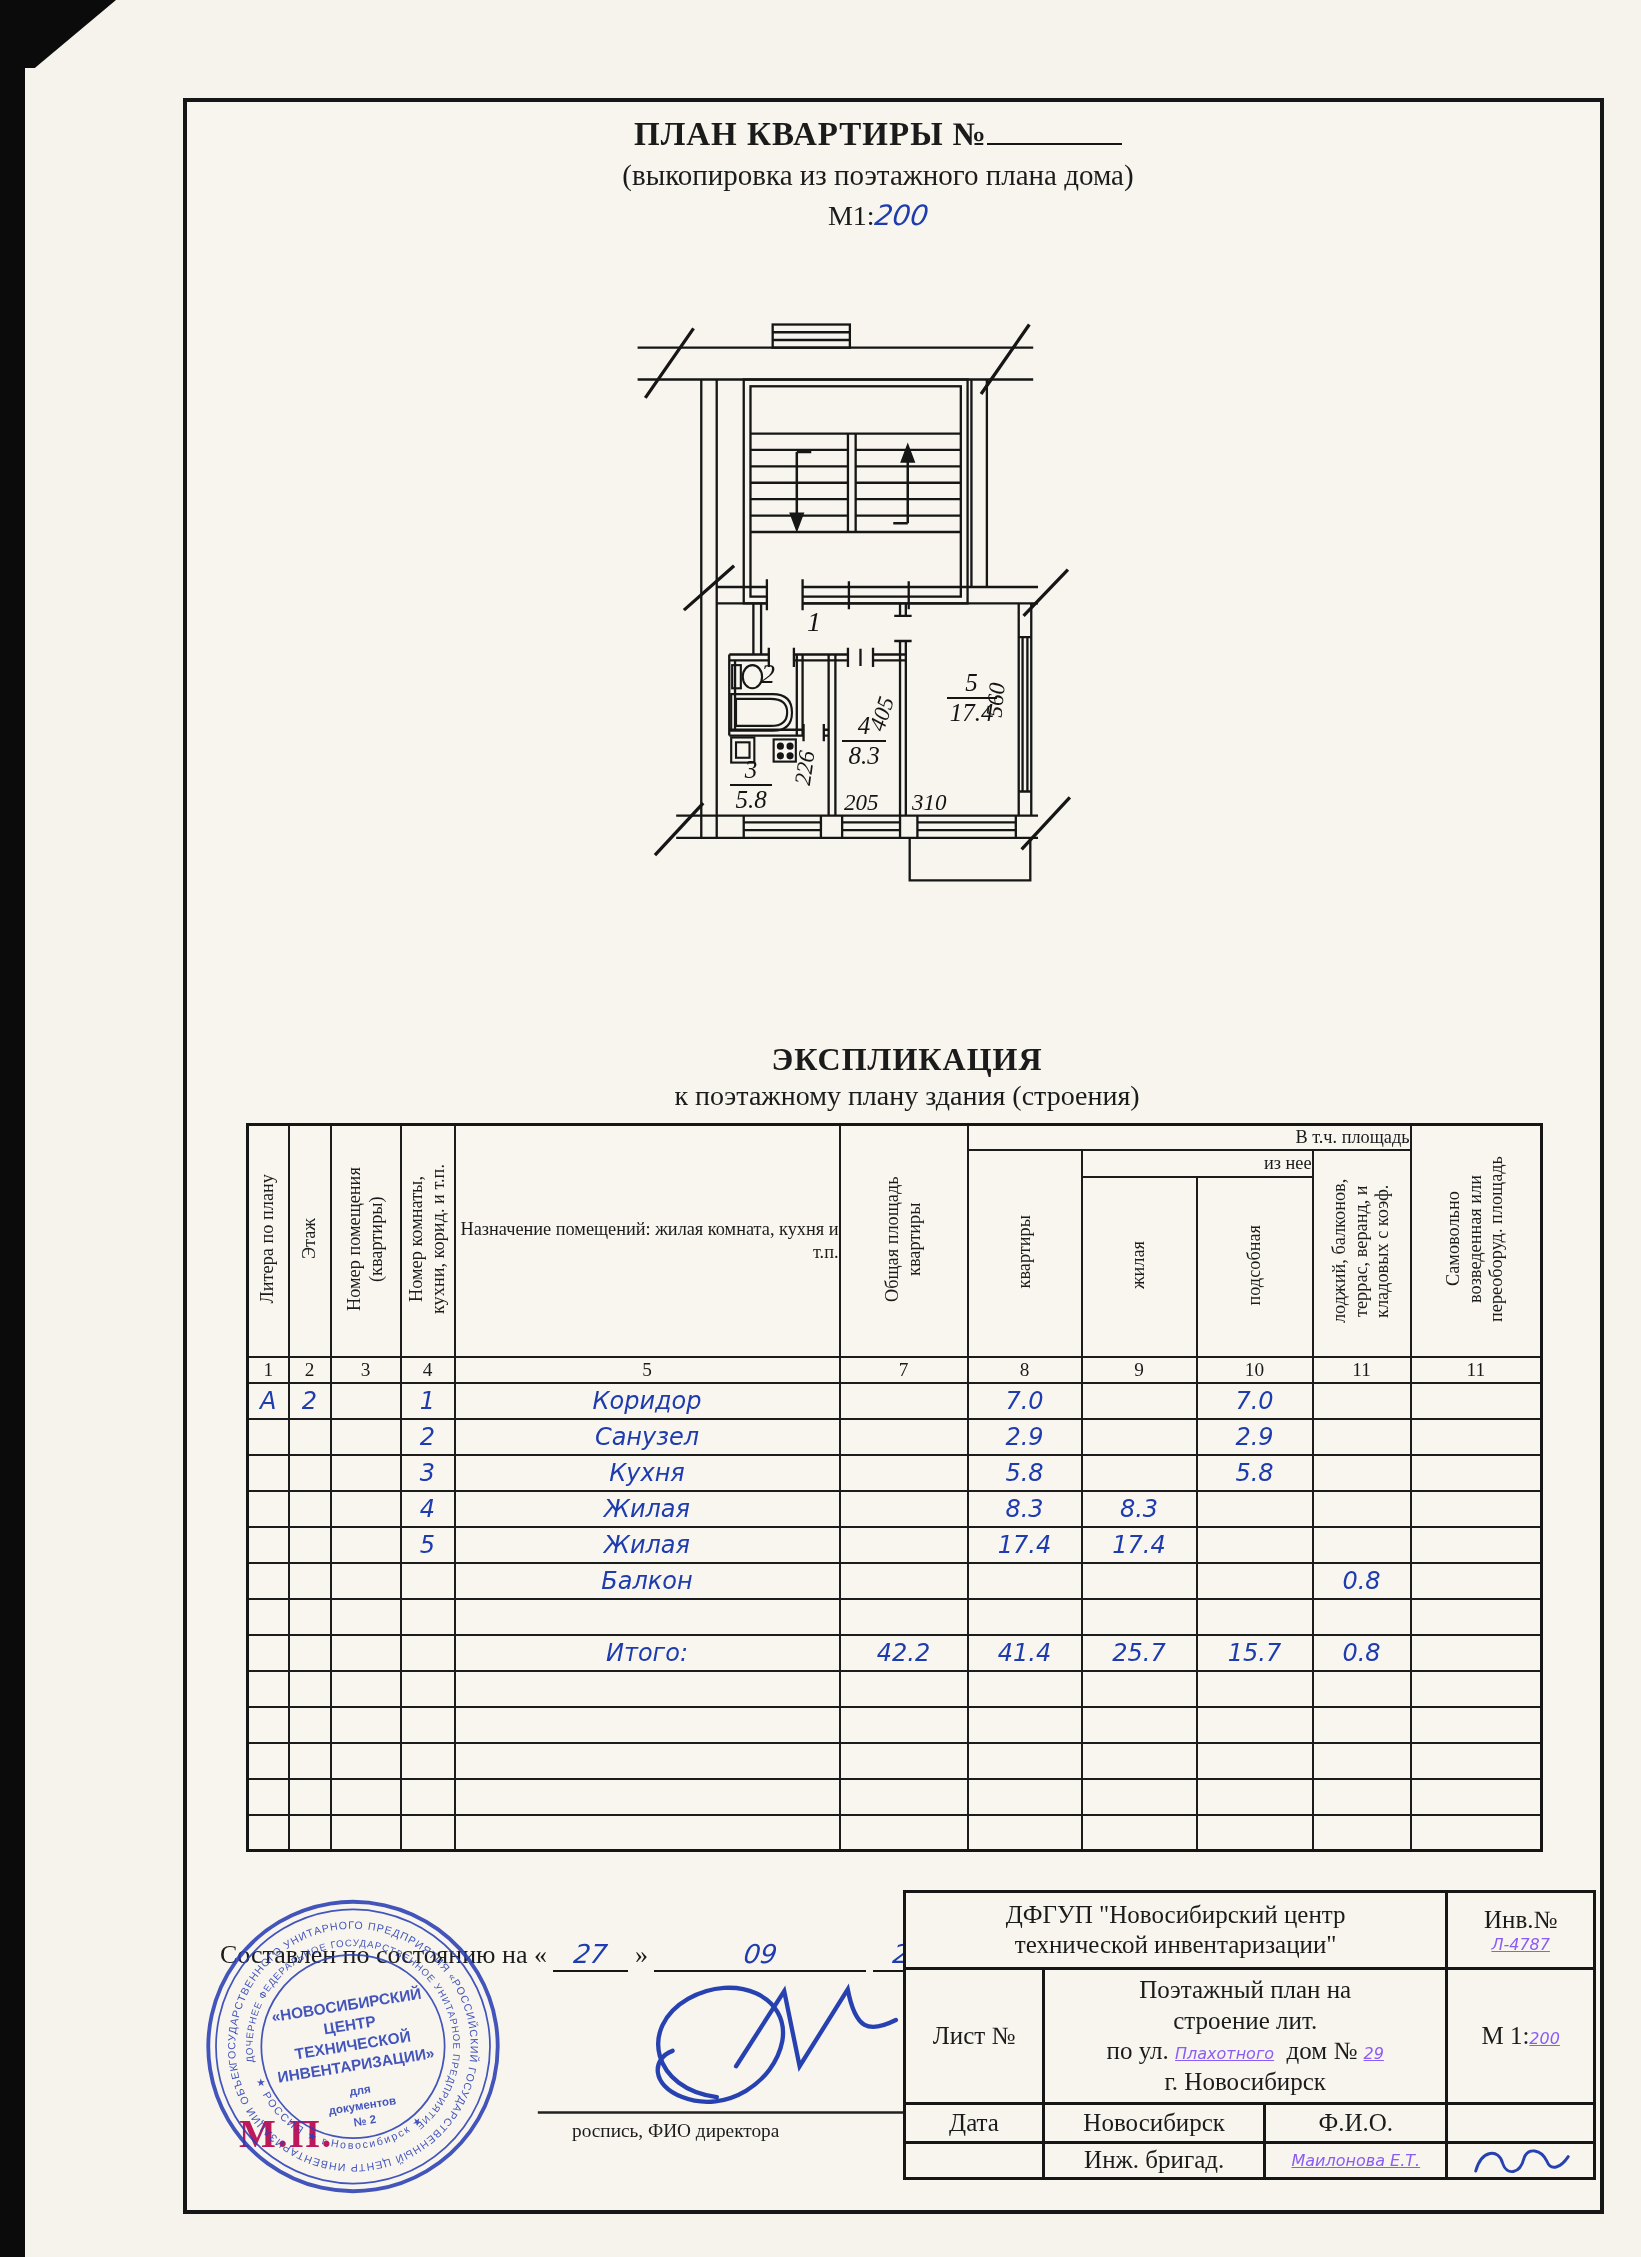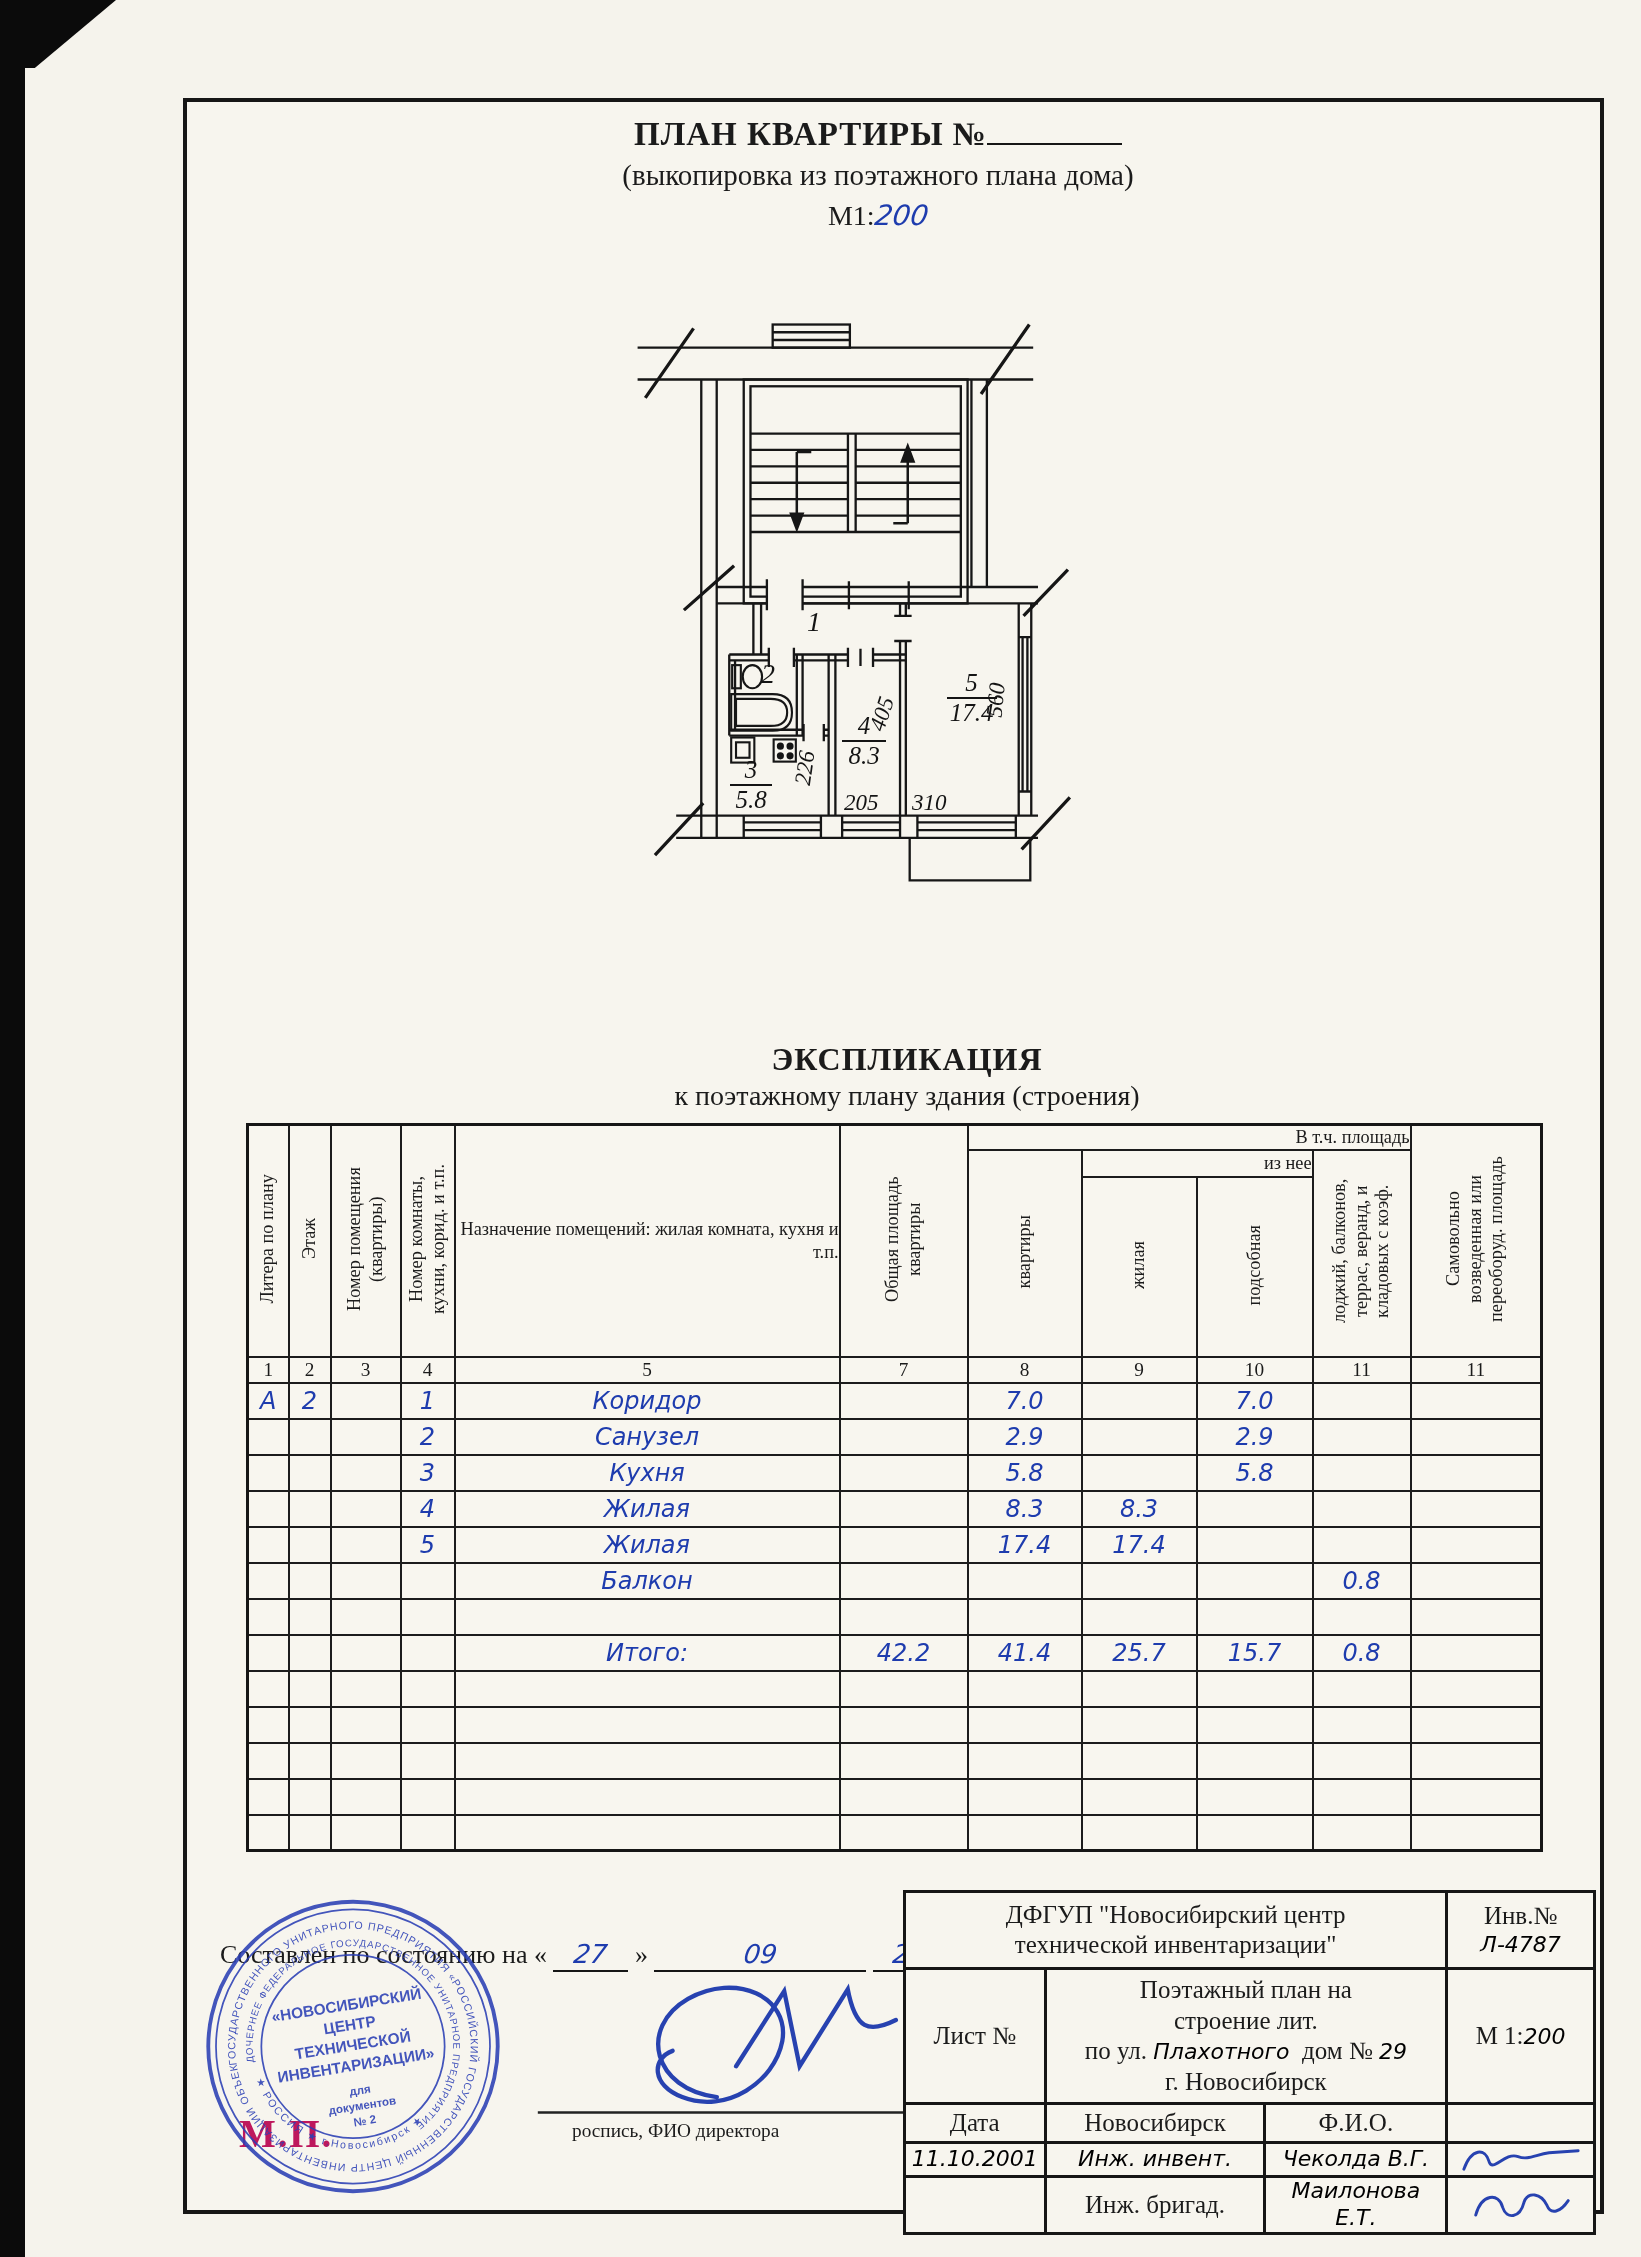--- a/index.html
+++ b/index.html
@@ -39,21 +39,21 @@
   tr.dr td{font-family:"DejaVu Sans",sans-serif;font-style:italic;color:#1e3cae;font-size:24px;text-align:center;line-height:1;}
   
   .compiled{left:220px;top:1939px;font-size:26px;white-space:nowrap;}
   .u{display:inline-block;border-bottom:2.4px solid #161616;text-align:center;}
   .sig-caption{left:572px;top:2120px;font-size:19.3px;}
   .mp{left:239px;top:2111px;font-size:39px;font-weight:bold;letter-spacing:1.9px;color:#be185d;}
   .stamp{left:189px;top:1892px;width:328px;height:309px;transform:rotate(-9deg);opacity:.88;}
   
   .tb{left:903px;top:1890px;width:693px;border-collapse:collapse;position:absolute;background:#f7f5ee;}
   .tb td{border:3.4px solid #161616;padding:0 5.8px;text-align:center;vertical-align:middle;font-size:25px;line-height:1.22;}
-  .tb .hwv{font-family:"DejaVu Sans",sans-serif;font-style:italic;color:#000000;font-size:22px;}
+  .tb .hwv{font-family:"DejaVu Sans",sans-serif;font-style:italic;color:#8b5cf6;font-size:16px;text-decoration:underline;}
   .small-sig{display:block;margin:0 auto;}
 </style>
 </head>
 <body>
 
 <div class="abs edge-strip"></div>
 <div class="abs edge-corner"></div>
 <div class="abs doc-frame"></div>
 
 <div class="abs doc-header">
@@ -465,30 +465,20 @@
     </td>
     <td><span>М 1:</span><span class="hwv">200</span></td>
   </tr>
   <tr style="height:39px;">
     <td>Дата</td>
     <td>Новосибирск</td>
     <td>Ф.И.О.</td>
     <td></td>
   </tr>
   <tr style="height:33px;">
-    <td class="hwv">11.10.2001</td>
-    <td class="hwv">Инж. инвент.</td>
-    <td class="hwv">Чеколда В.Г.</td>
-    <td>
-          <svg class="small-sig" width="126" height="31" viewBox="0 0 130 32">
-            <path d="M6 26 C14 4 28 4 32 18 C36 30 48 8 62 13 C72 17 80 11 94 9 L124 7" stroke="#2742b0" stroke-width="3" fill="none" stroke-linecap="round"></path>
-          </svg>
-        </td>
-  </tr>
-  <tr style="height:33px;">
     <td></td>
     <td>Инж. бригад.</td>
     <td class="hwv">Маилонова Е.Т.</td>
     <td>
           <svg class="small-sig" width="106" height="33" viewBox="0 0 110 34">
             <path d="M8 28 C14 6 32 4 36 20 C40 33 54 31 58 15 C62 3 76 5 82 18 C86 28 96 25 104 13" stroke="#2742b0" stroke-width="3" fill="none" stroke-linecap="round"></path>
           </svg>
         </td>
   </tr>
 </tbody>

